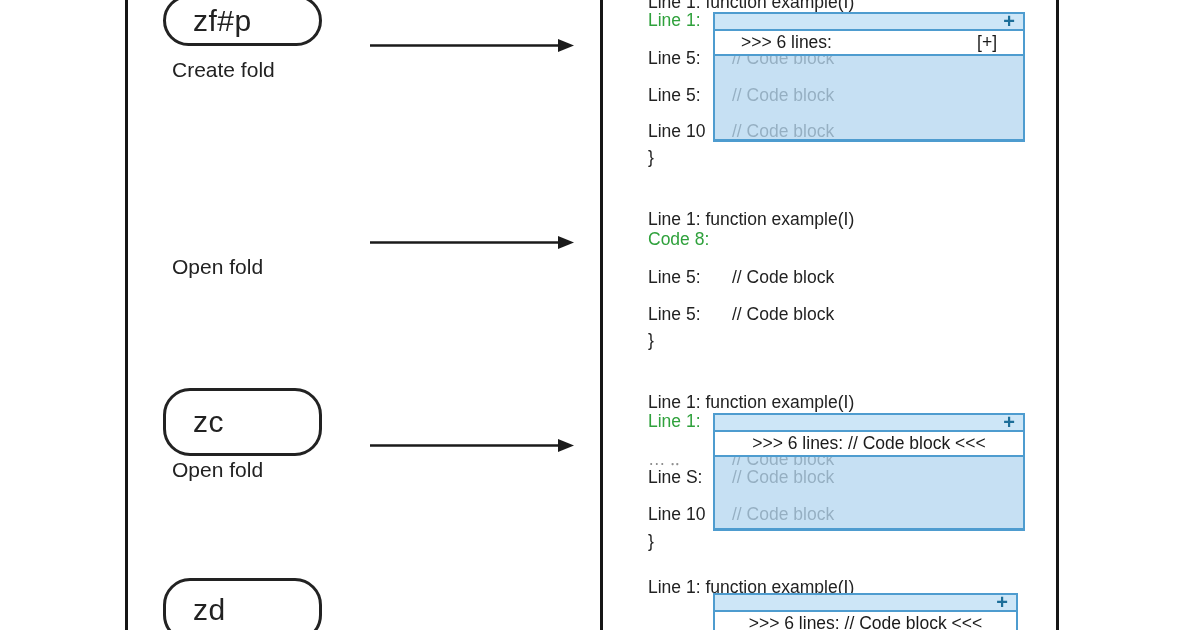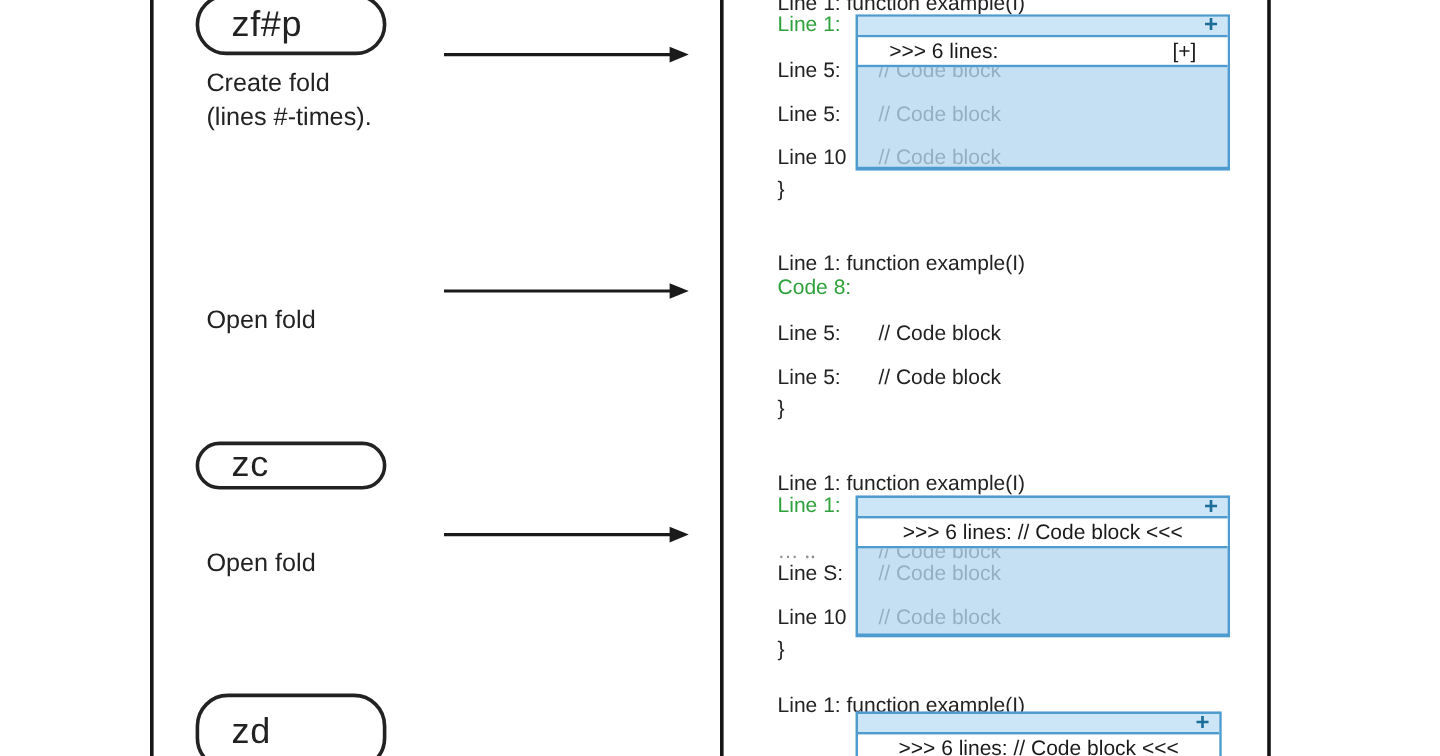--- a/index.html
+++ b/index.html
@@ -16,21 +16,21 @@
 
   
   .cmd-box {
     position:absolute; left:163px; width:159px; box-sizing:border-box;
     border:3px solid var(--ink); border-radius:27px; background:#fff;
     display:flex; align-items:center; padding-left:27px;
     font-size:30px; letter-spacing:0.5px; color:var(--ink);
   }
   #cmd-1 { top:-5px;  height:51px; }
   #cmd-2 { top:184px; height:59px; }
-  #cmd-3 { top:368px; height:40px;text-align:center; }
+  #cmd-3 { top:388px; height:68px;text-align:center; }
   #cmd-4 { top:578px; height:64px; }
 
   .desc { position:absolute; left:172px; font-size:21px; line-height:28px; color:var(--ink); }
   #desc-1 { top:56px; }
   #desc-2 { top:253px; }
   #desc-3 { top:456px; }
 
   .arrow { position:absolute; left:370px; width:204px; height:17px; }
   #arrow-1 { top:37px; }
   #arrow-2 { top:234px; }
@@ -74,21 +74,20 @@
 
   <div class="vline" id="vline-left"></div>
   <div class="vline" id="vline-mid"></div>
   <div class="vline" id="vline-right"></div>
 
   <div class="cmd-box" id="cmd-1">
     <span>zf#p</span>
   </div>
   <div class="desc" id="desc-1">
     <div>Create fold</div>
-    <div>(lines #-times).</div>
   </div>
   <svg class="arrow" id="arrow-1" viewBox="0 0 204 17">
     <line x1="0" y1="8.5" x2="189" y2="8.5" stroke="#1a1a1a" stroke-width="2.6"></line>
     <polygon points="188,2 204,8.5 188,15" fill="#1a1a1a"></polygon>
   </svg>
 
   <div class="code" style="top:-8px"><span>Line 1: function example(I)</span></div>
   <div class="code green" style="top:10px"><span>Line 1:</span></div>
   <div class="code" style="top:48px"><span class="num">Line 5:</span><span class="cmt">// Code block</span></div>
   <div class="code" style="top:85px"><span class="num">Line 5:</span><span class="cmt">// Code block</span></div>

